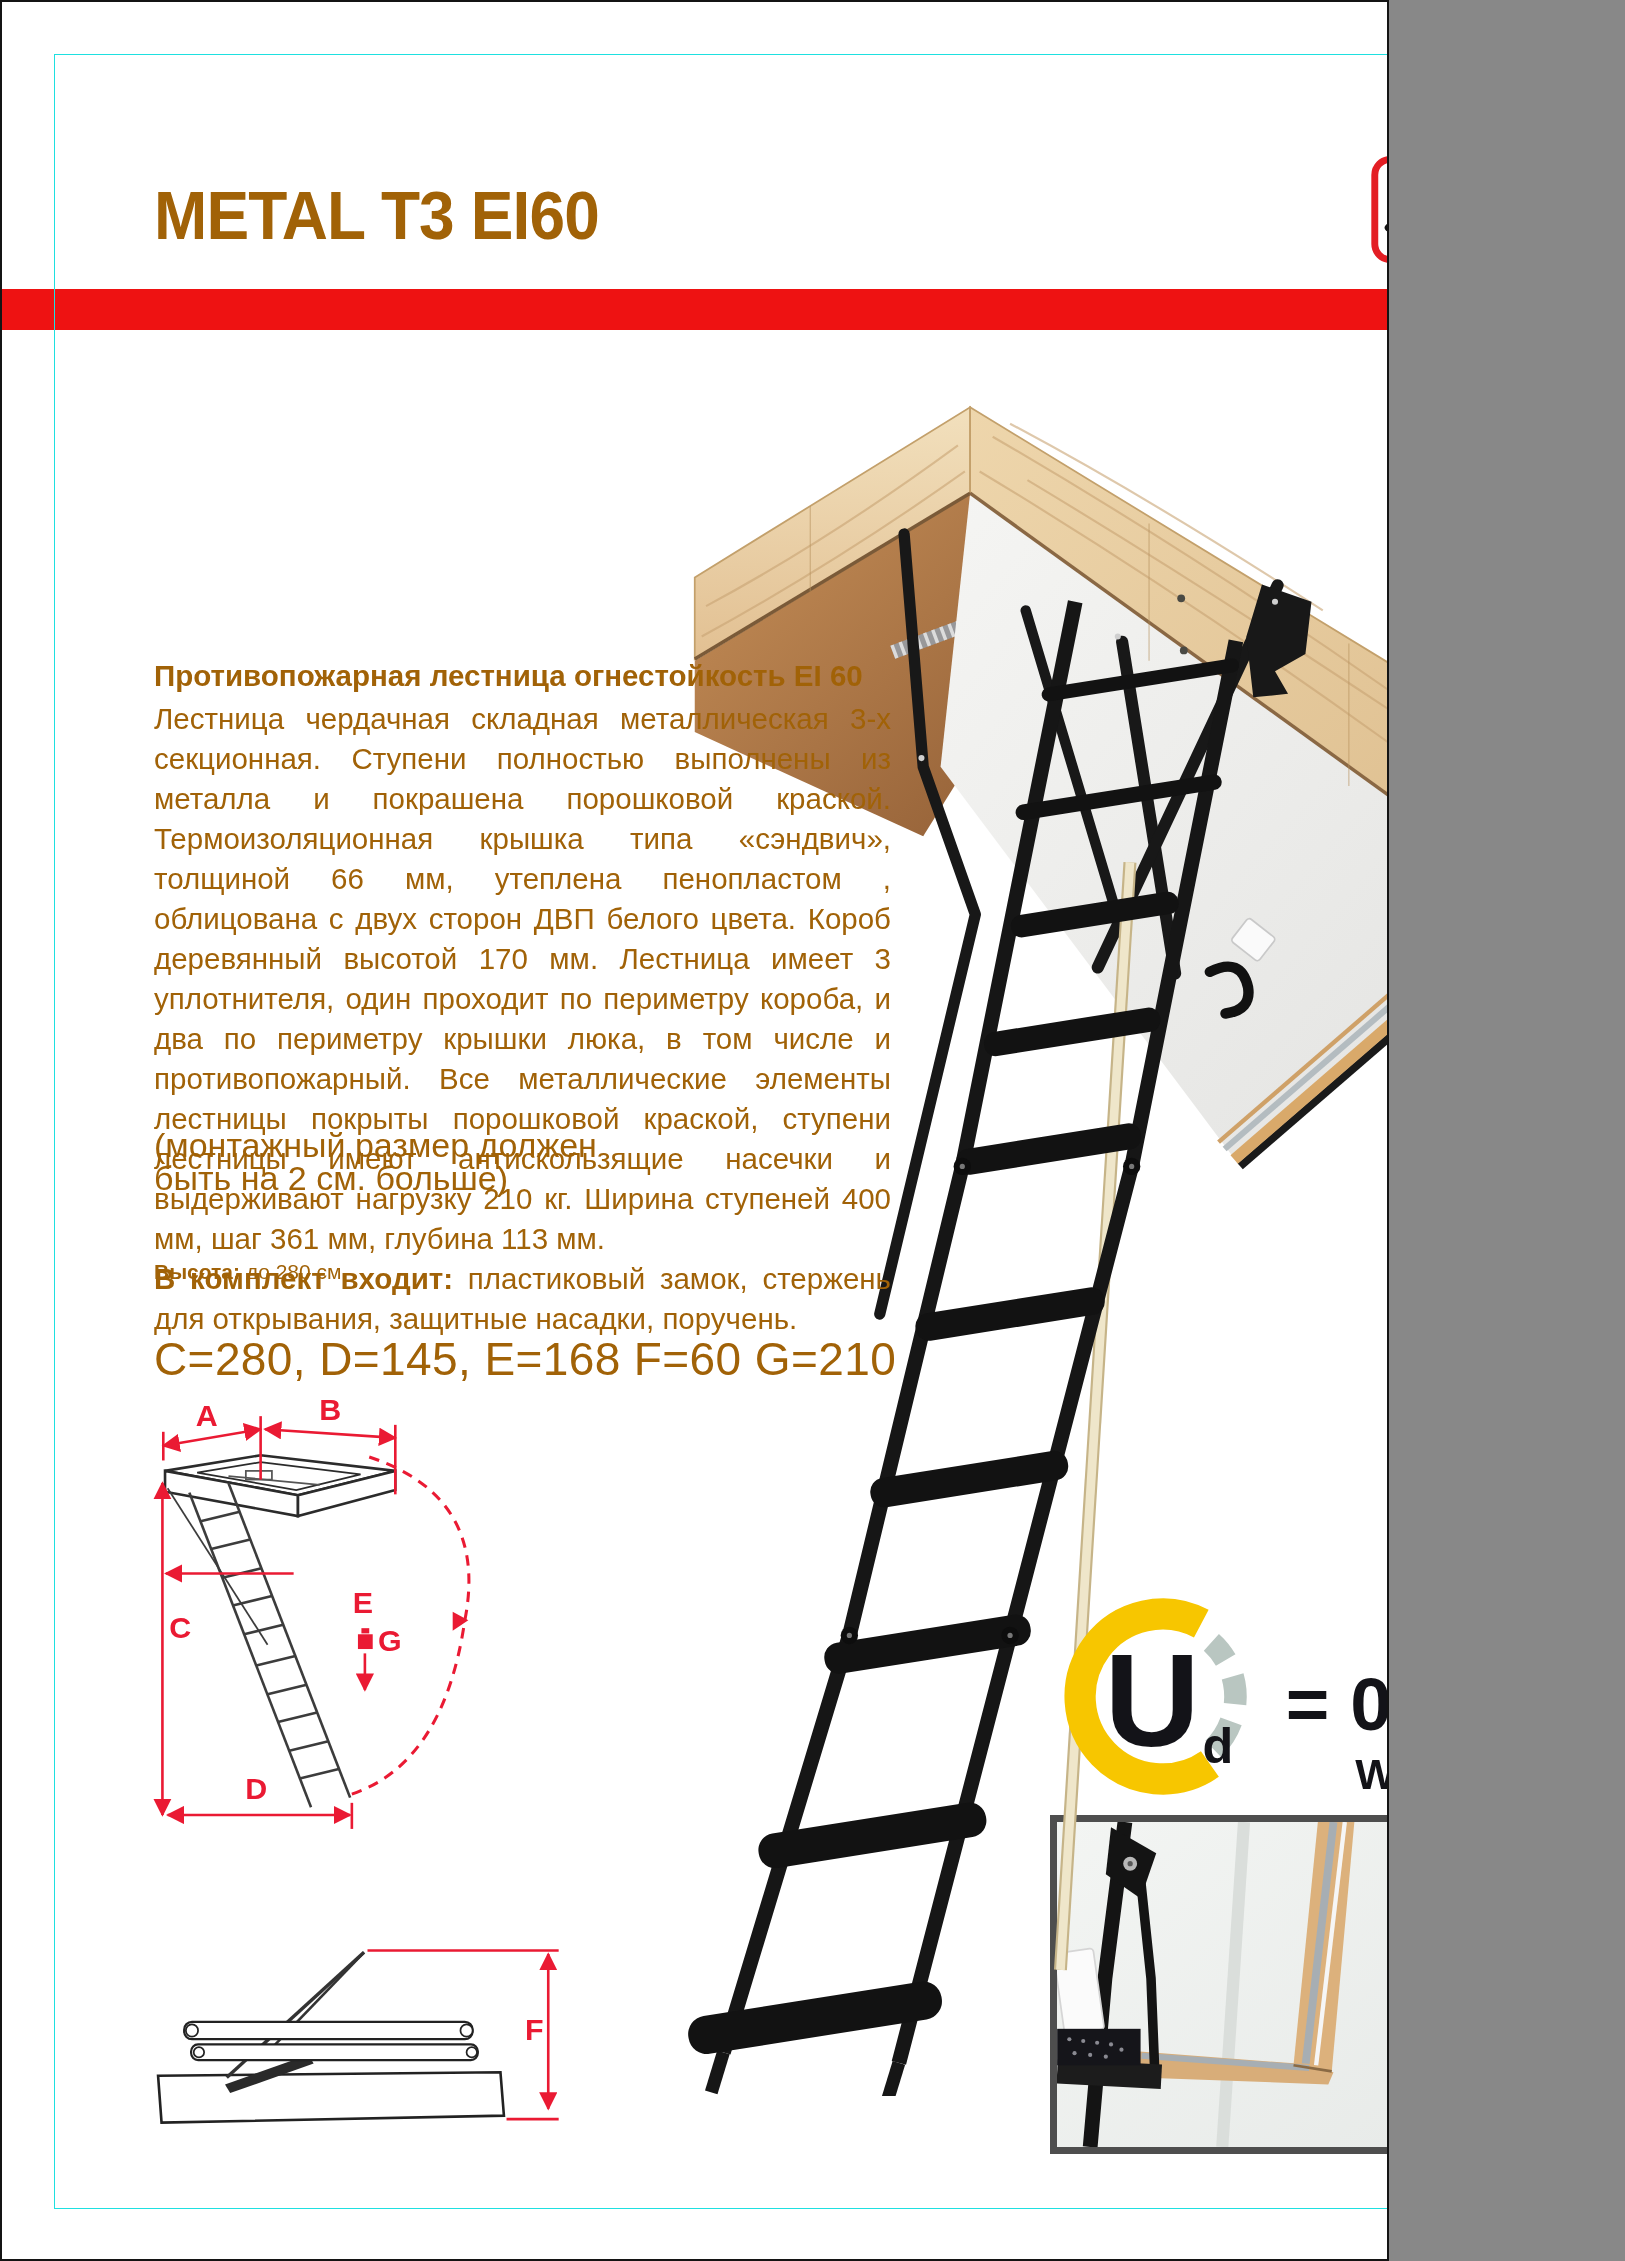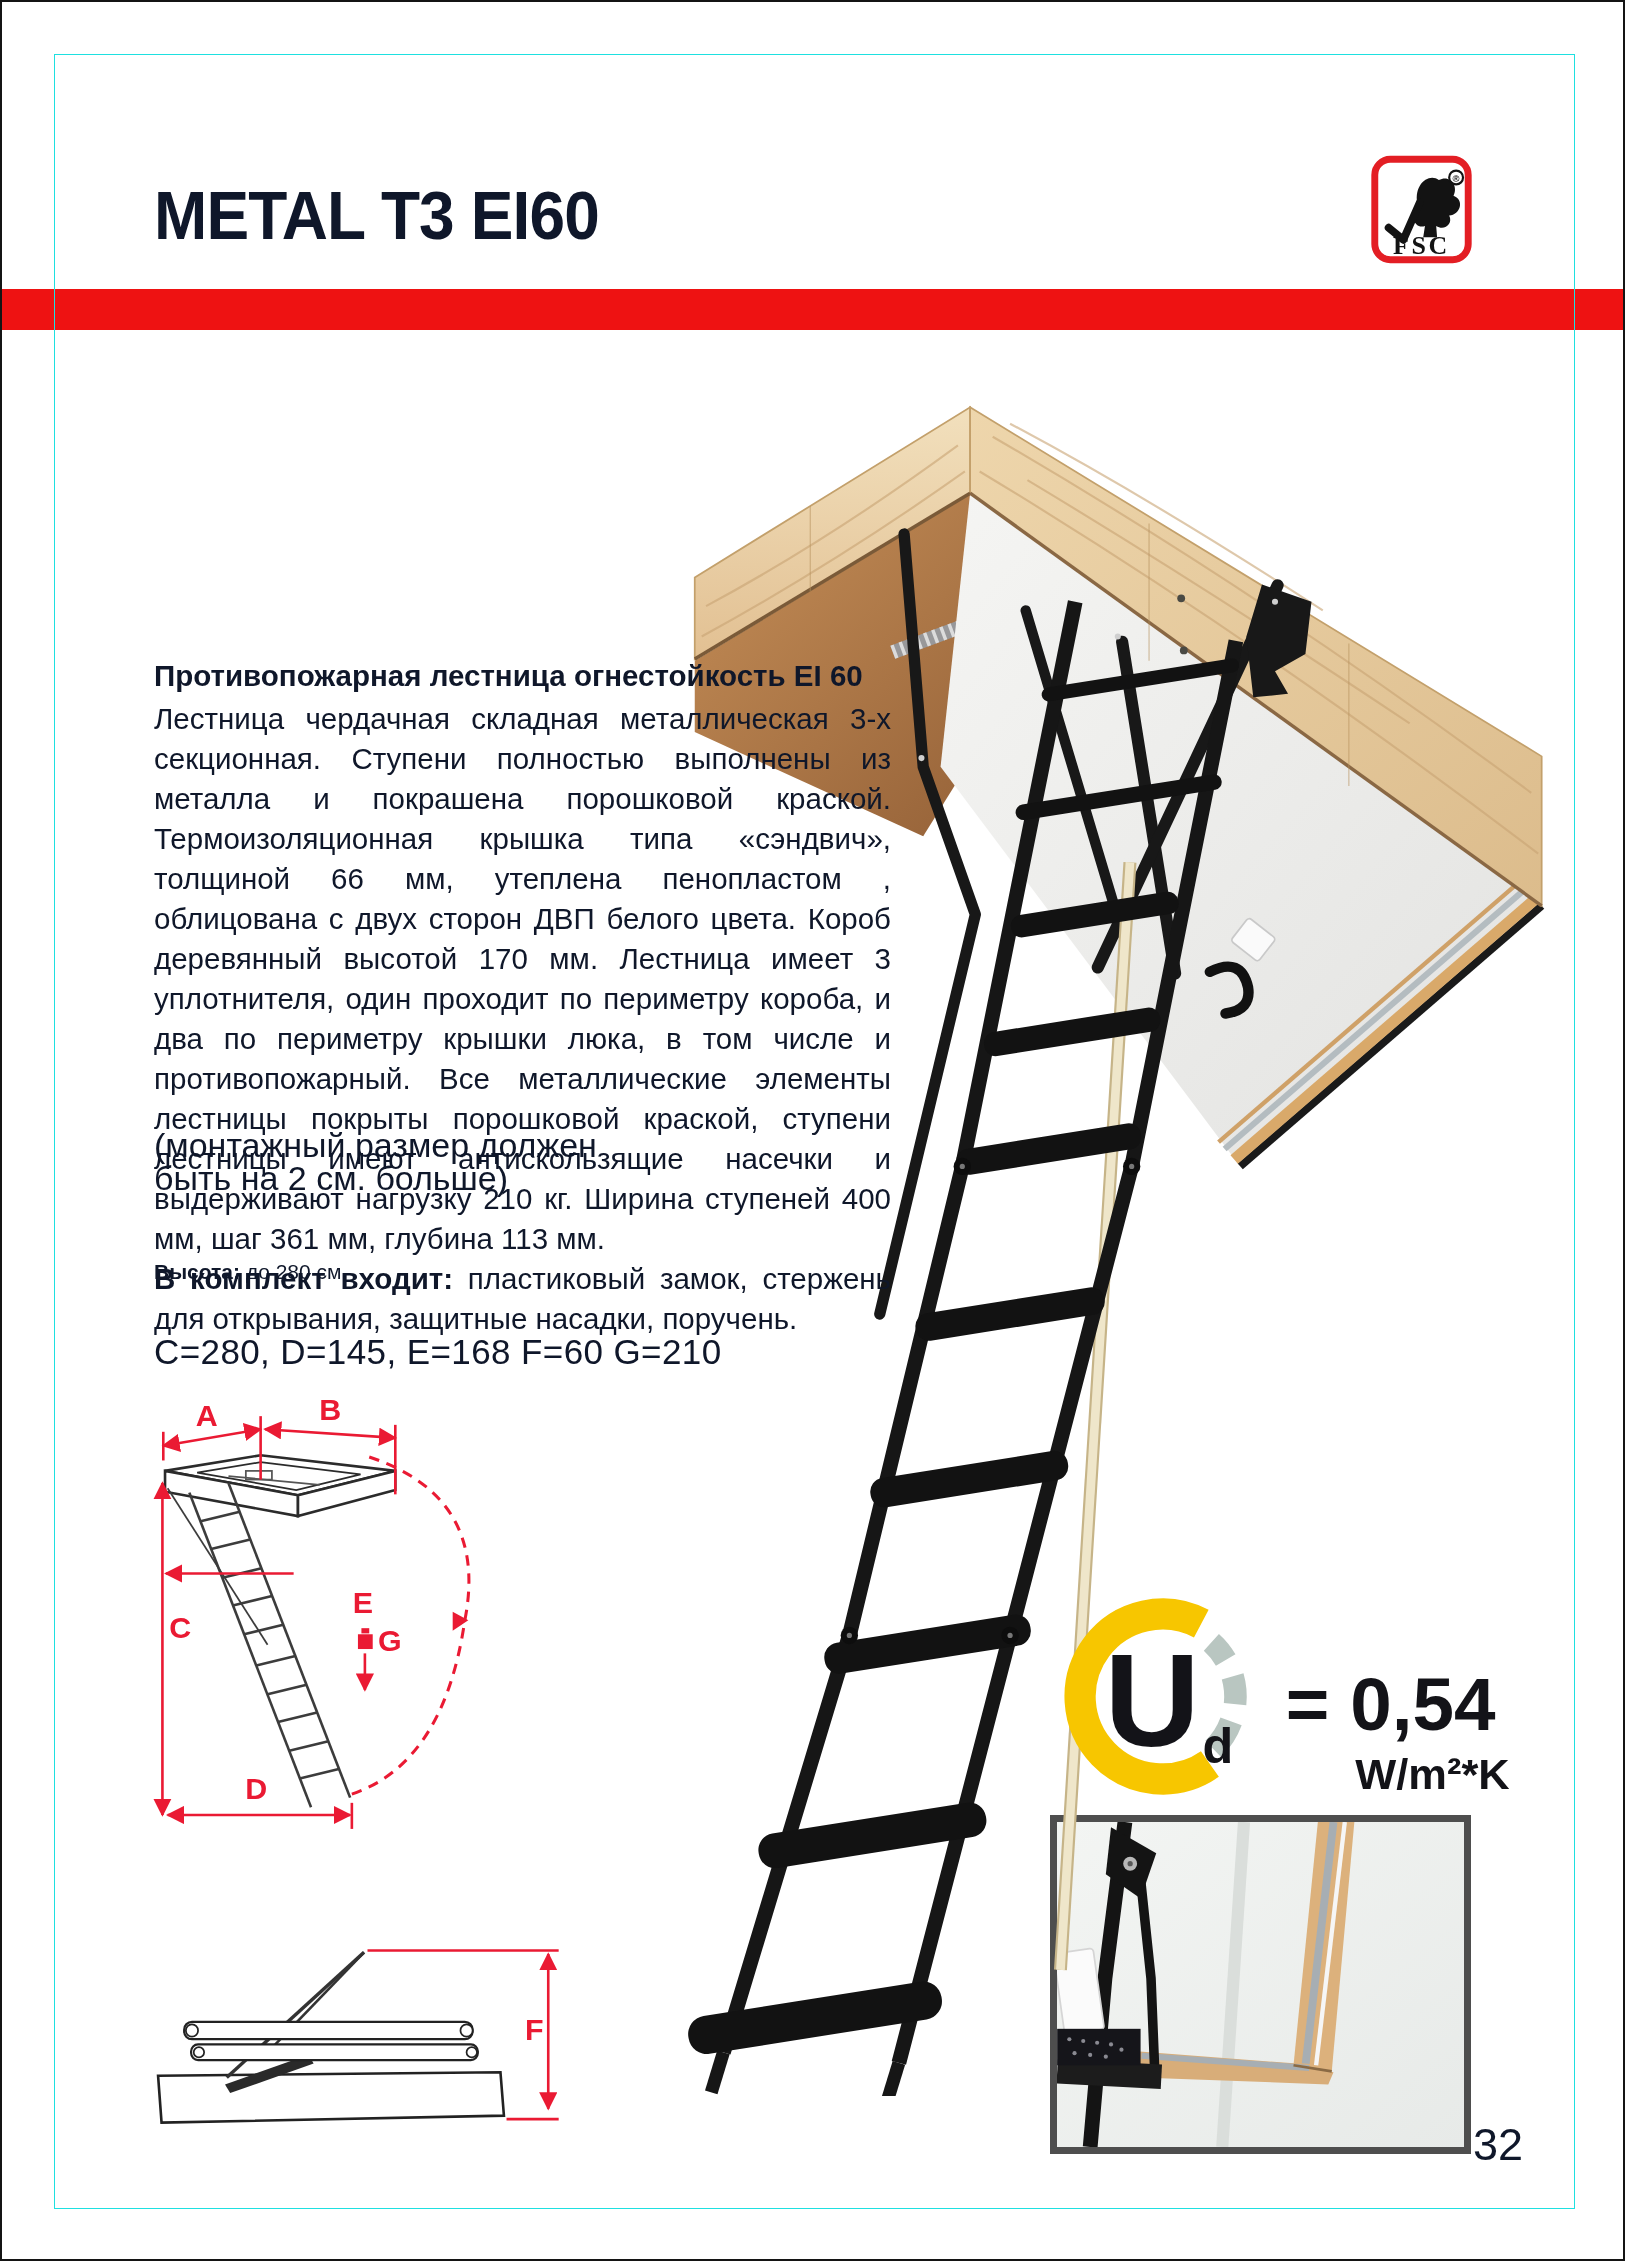--- a/index.html
+++ b/index.html
@@ -1,19 +1,19 @@
 <!DOCTYPE html>
 <html style="font-size:14px"><head>
 <meta charset="utf-8">
 <style>
   html,body{margin:0;padding:0;background:#888;}
   .page{
-    position:relative; width:1625px; height:2261px; background:#fff;
+    position:relative; width:1389px; height:2261px; background:#fff;
     border:2.6px solid #141414; box-sizing:border-box; overflow:hidden;
-    font-family:"Liberation Sans", sans-serif; color:#0f172a;
+    font-family:"Liberation Sans", sans-serif; color:#a16207;
   }
   .inner-border{
     position:absolute; left:52px; top:52px; width:1519px; height:2153px;
     border:1.7px solid #1ee0e0; pointer-events:none; z-index:6;
   }
   .title{
     position:absolute; left:152px; top:174px; font-size:68px; font-weight:bold;
     letter-spacing:-0.9px; transform:scaleX(.94); transform-origin:left top;
     white-space:nowrap; z-index:5;
   }
@@ -21,21 +21,21 @@
     position:absolute; left:0; top:287px; width:1625px; height:41px;
     background:#ee1212; z-index:4;
   }
   .fsc{ position:absolute; left:1368px; top:153px; z-index:5; }
   .textcol{ position:absolute; left:152px; top:654px; width:737px; z-index:5; }
   .textcol h3{ margin:0 0 3.5px 0; font-size:29.5px; line-height:39px; font-weight:bold;}
   .textcol p{ margin:0; font-size:29.5px; line-height:40px; text-align:justify;}
   .sizes{ position:absolute; left:152px; top:1123px; width:513px; font-size:29.5px; line-height:38px; z-index:5;}
   .sizes .note{ font-size:34px; line-height:33px; width:487px; margin-top:3.5px;}
   .height-line{ position:absolute; left:152px; top:1258px; font-size:21px; z-index:5;}
-  .dims-line{ position:absolute; left:152px; top:1330px; font-size:35px; letter-spacing:0.4px; z-index:5;}
+  .dims-line{ position:absolute; left:152px; top:1330px; font-size:46px; letter-spacing:0.4px; z-index:5;}
   .main-photo{ position:absolute; left:539px; top:339px; z-index:3;}
   .diagram{ position:absolute; left:122px; top:1382px; z-index:5;}
   .badge{ position:absolute; left:1039px; top:1577px; z-index:4;}
   .detail-photo{
     position:absolute; left:1048px; top:1813px; width:407px; height:325px;
     border:7.8px solid #4e4e4e; background:#eff1ef; z-index:2;
   }
   .pagenum{ position:absolute; left:1399px; top:2117px; width:122px; text-align:right;
     font-size:45px; z-index:5;}
   b{font-weight:bold;}

